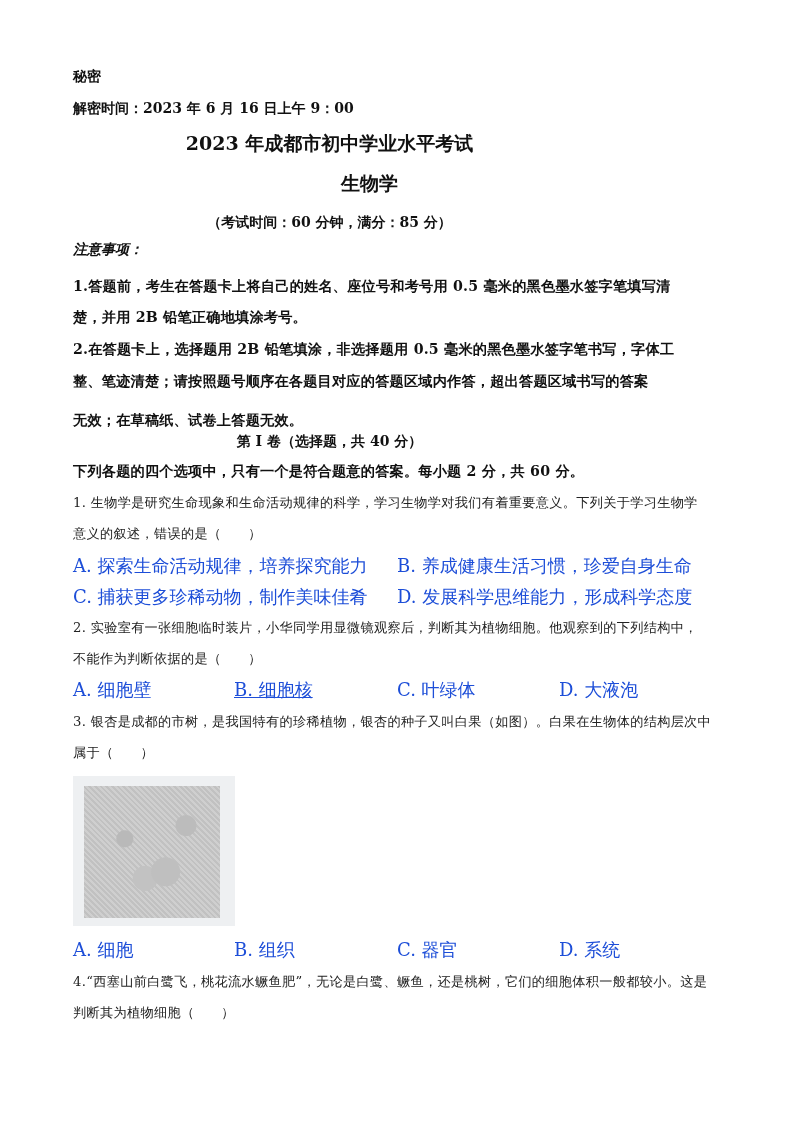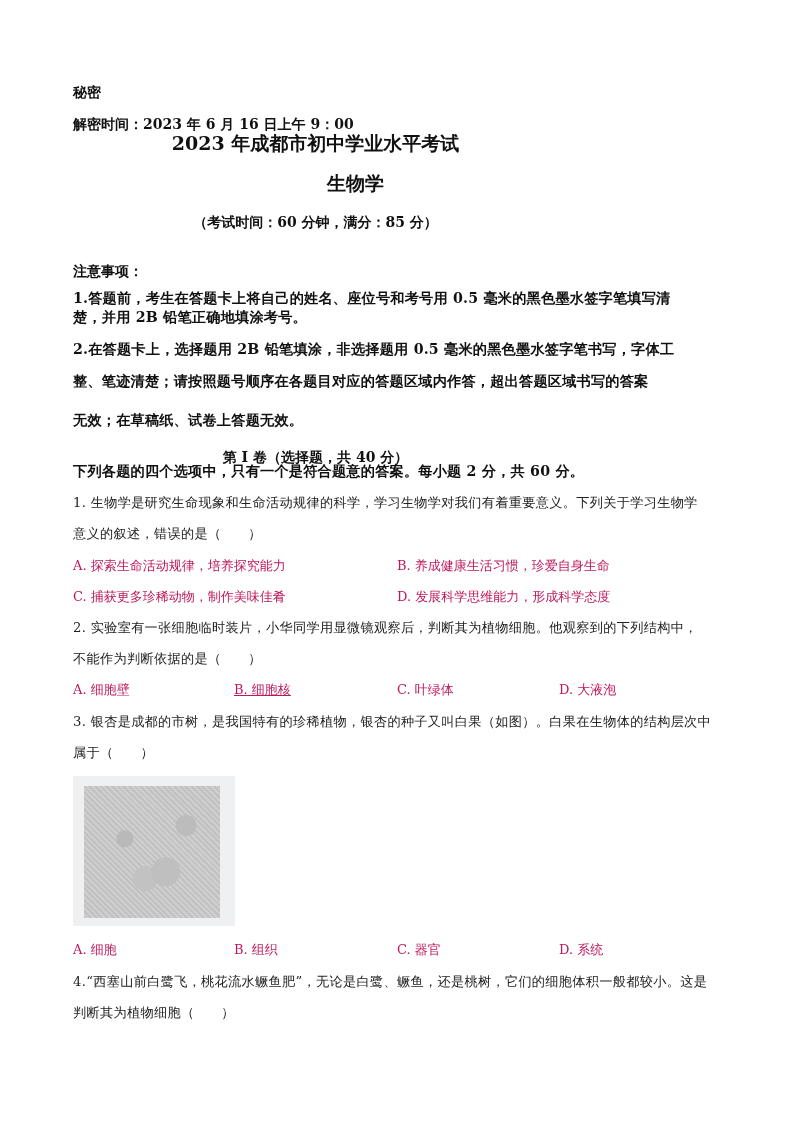--- a/index.html
+++ b/index.html
@@ -2,28 +2,28 @@
 <html><head>
   <meta charset="utf-8">
   <style>
     html, body { margin: 0; padding: 0; background: #ffffff; }
     body {
       width: 793px; height: 1122px; position: relative; overflow: hidden;
       font-family: "DejaVu Serif", "Liberation Serif", serif;
       color: #111;
     }
     .line { position: absolute; left: 73px; white-space: nowrap; font-size: 14px; line-height: 20px; }
-    .bold { font-weight: bold; margin-top: 16px; }
-    .center { left: 0; width: 631px; text-align: center; }
+    .bold { font-weight: bold; }
+    .center { left: 14px; width: 631px; text-align: center; }
     .title1 { font-size: 19px; font-weight: bold; }
     .title2 { font-size: 19px; font-weight: bold; padding-left: 40px; }
     .sub { font-size: 14px; font-weight: bold; }
     .notice { font-size: 14.2px; font-weight: bold; letter-spacing: 0.2px; }
     .q { font-size: 13.2px; color: #222; letter-spacing: 0.3px; }
-    .opt { position: absolute; white-space: nowrap; font-size: 13px; color: #be185d; line-height: 20px; }
+    .opt { position: absolute; white-space: nowrap; font-size: 18px; color: #1d4ed8; line-height: 20px; }
     .figure {
       position: absolute; left: 73px; top: 776px; width: 162px; height: 150px;
       background: #eef0f2;
     }
     .figure .inner {
       position: absolute; left: 11px; top: 10px; width: 136px; height: 132px;
       background:
         radial-gradient(circle at 30% 40%, #bfbfbf 0 8px, transparent 9px),
         radial-gradient(circle at 60% 65%, #c6c6c6 0 14px, transparent 15px),
         radial-gradient(circle at 45% 70%, #c9c9c9 0 12px, transparent 13px),
@@ -36,22 +36,22 @@
 </head>
 <body>
 
 <div class="line bold" style="top:66px;">秘密</div>
 <div class="line bold" style="top:98px;">解密时间：2023 年 6 月 16 日上午 9：00</div>
 
 <div class="line center title1" style="top:133px;">2023 年成都市初中学业水平考试</div>
 <div class="line center title2" style="top:173px;">生物学</div>
 <div class="line center sub" style="top:212px;">（考试时间：60 分钟，满分：85 分）</div>
 
-<div class="line bold" style="top:245px;">注意事项：</div>
-<div class="line notice" style="top:288px;">1.答题前，考生在答题卡上将自己的姓名、座位号和考号用 0.5 毫米的黑色墨水签字笔填写清</div>
+<div class="line bold" style="top:239px;font-style:italic;">注意事项：</div>
+<div class="line notice" style="top:276px;">1.答题前，考生在答题卡上将自己的姓名、座位号和考号用 0.5 毫米的黑色墨水签字笔填写清</div>
 <div class="line notice" style="top:307px;">楚，并用 2B 铅笔正确地填涂考号。</div>
 <div class="line notice" style="top:339px;">2.在答题卡上，选择题用 2B 铅笔填涂，非选择题用 0.5 毫米的黑色墨水签字笔书写，字体工</div>
 <div class="line notice" style="top:371px;">整、笔迹清楚；请按照题号顺序在各题目对应的答题区域内作答，超出答题区域书写的答案</div>
 <div class="line notice" style="top:402px;margin-top:8px;">无效；在草稿纸、试卷上答题无效。</div>
 
 <div class="line center bold" style="top:431px;">第 I 卷（选择题，共 40 分）</div>
 <div class="line notice" style="top:461px;">下列各题的四个选项中，只有一个是符合题意的答案。每小题 2 分，共 60 分。</div>
 
 <div class="line q" style="top:493px;">1. 生物学是研究生命现象和生命活动规律的科学，学习生物学对我们有着重要意义。下列关于学习生物学</div>
 <div class="line q" style="top:524px;">意义的叙述，错误的是（　　）</div>

